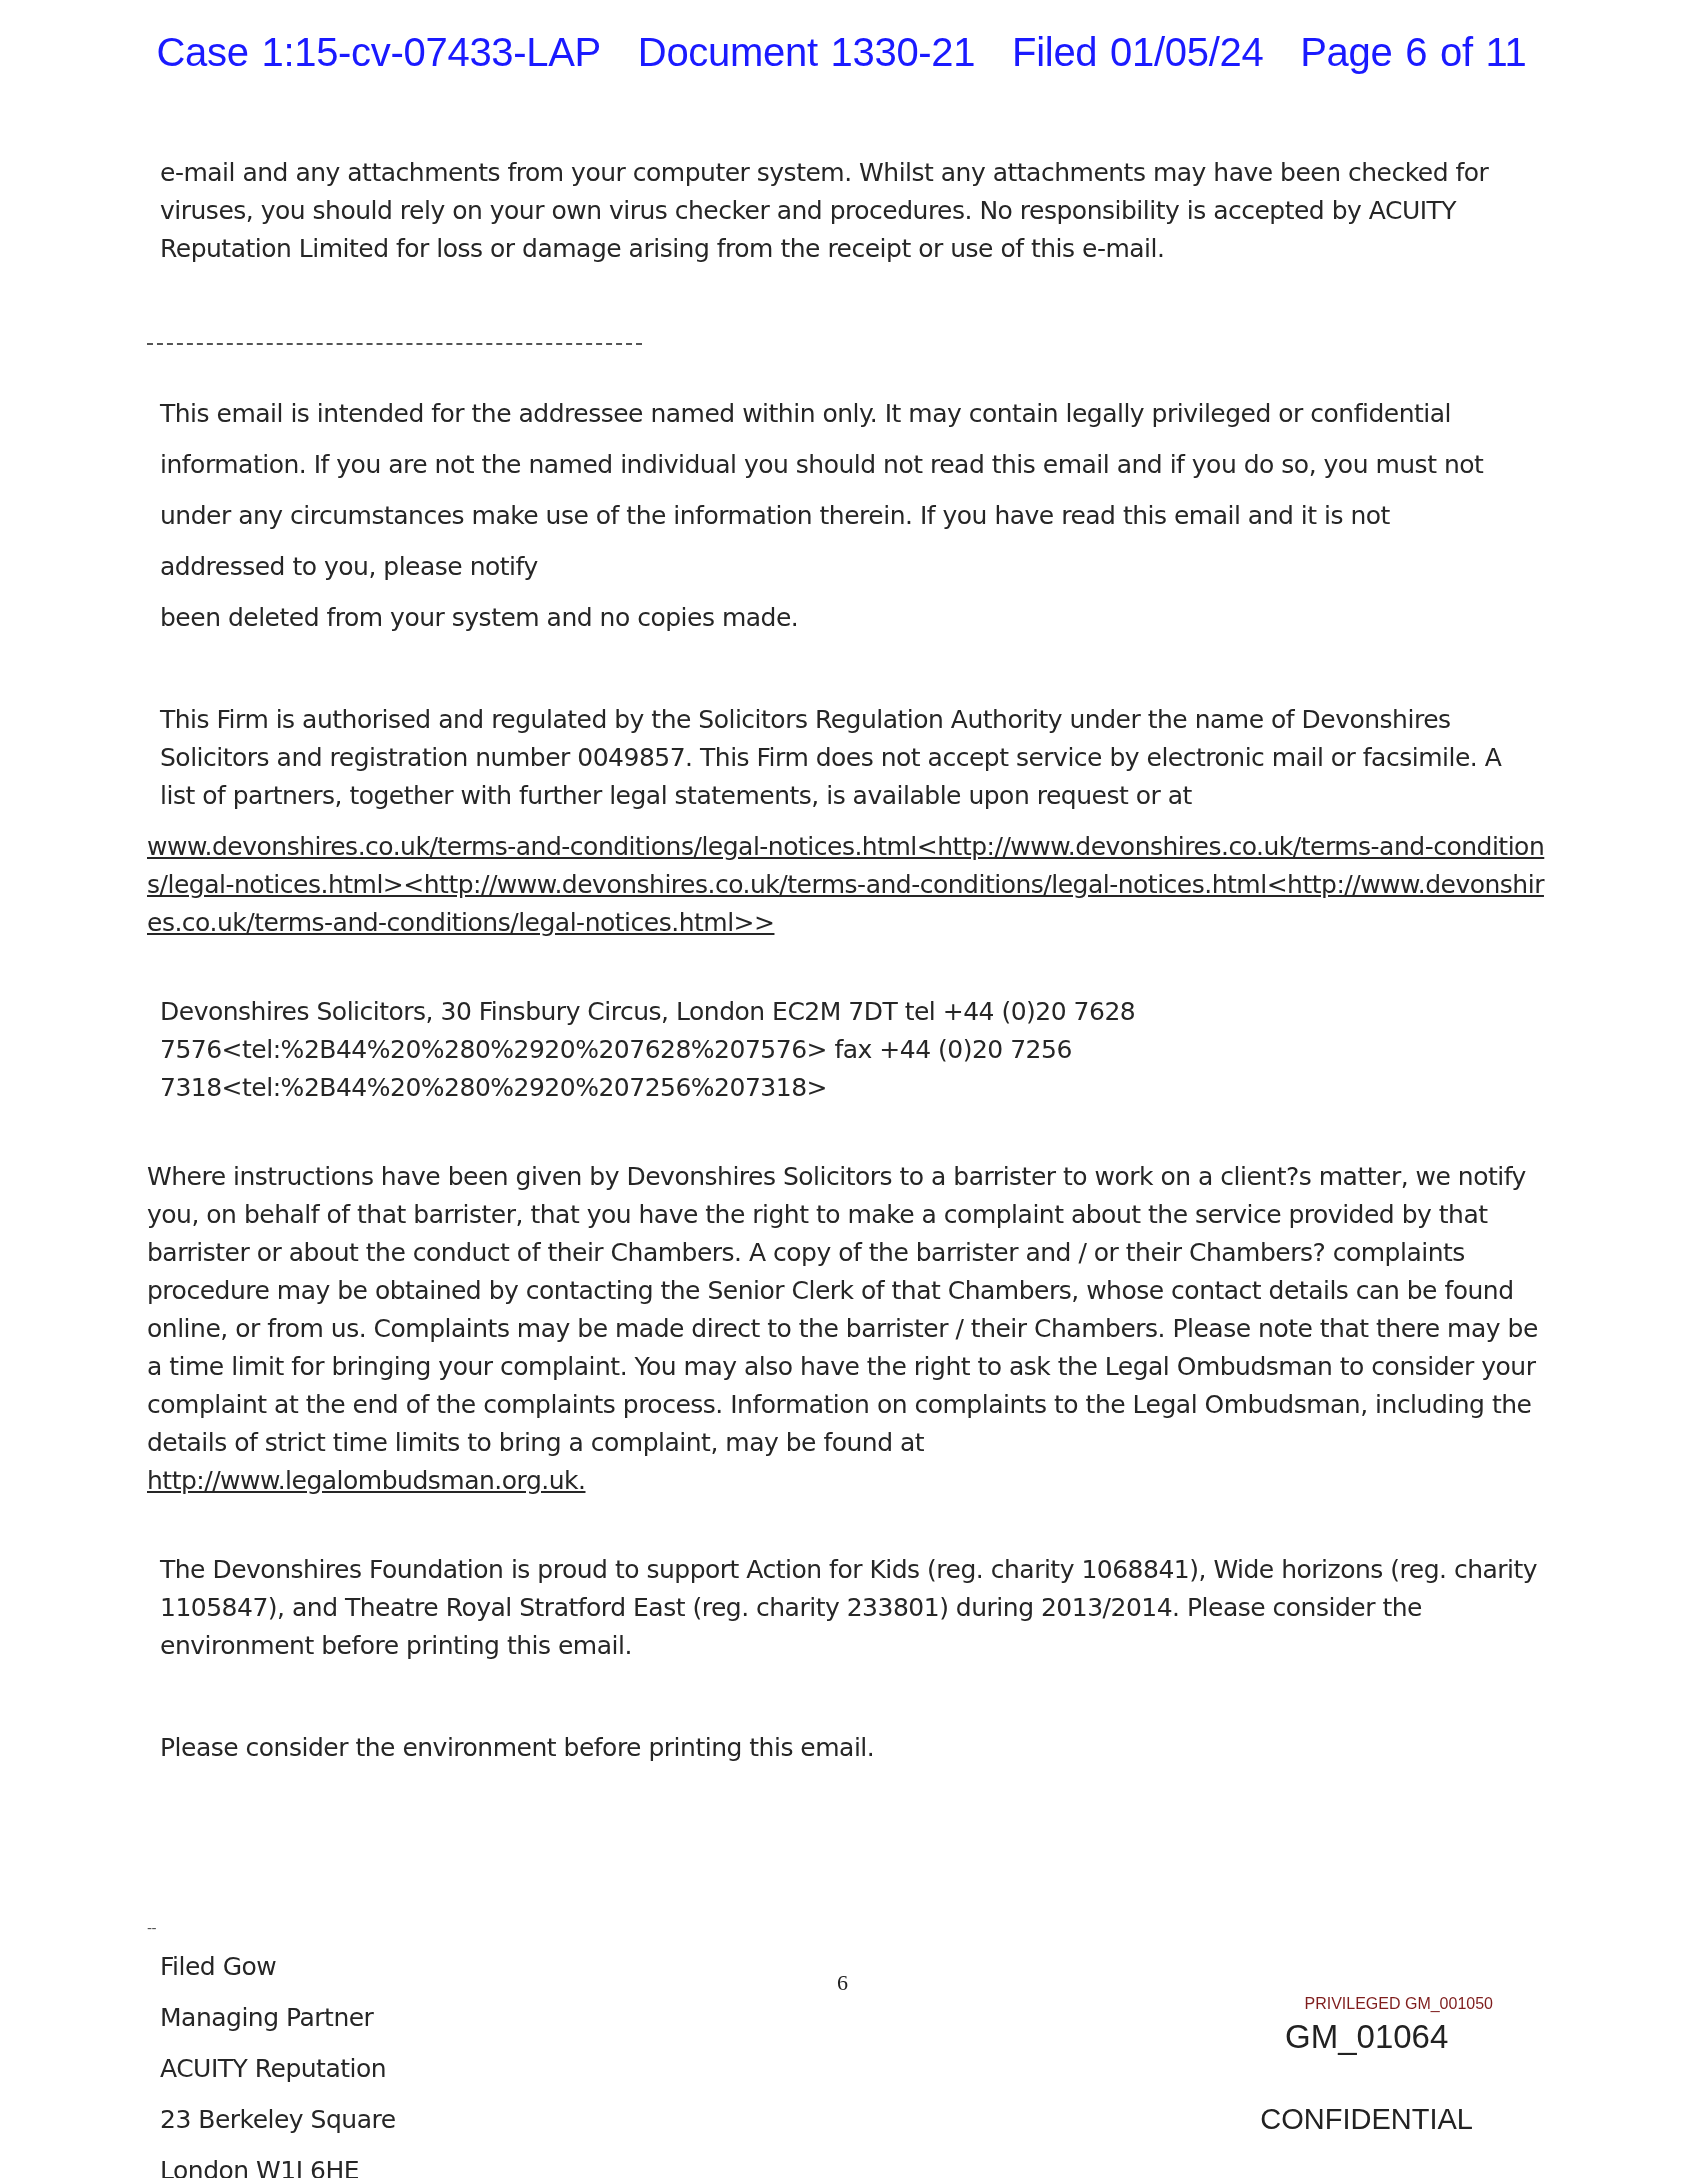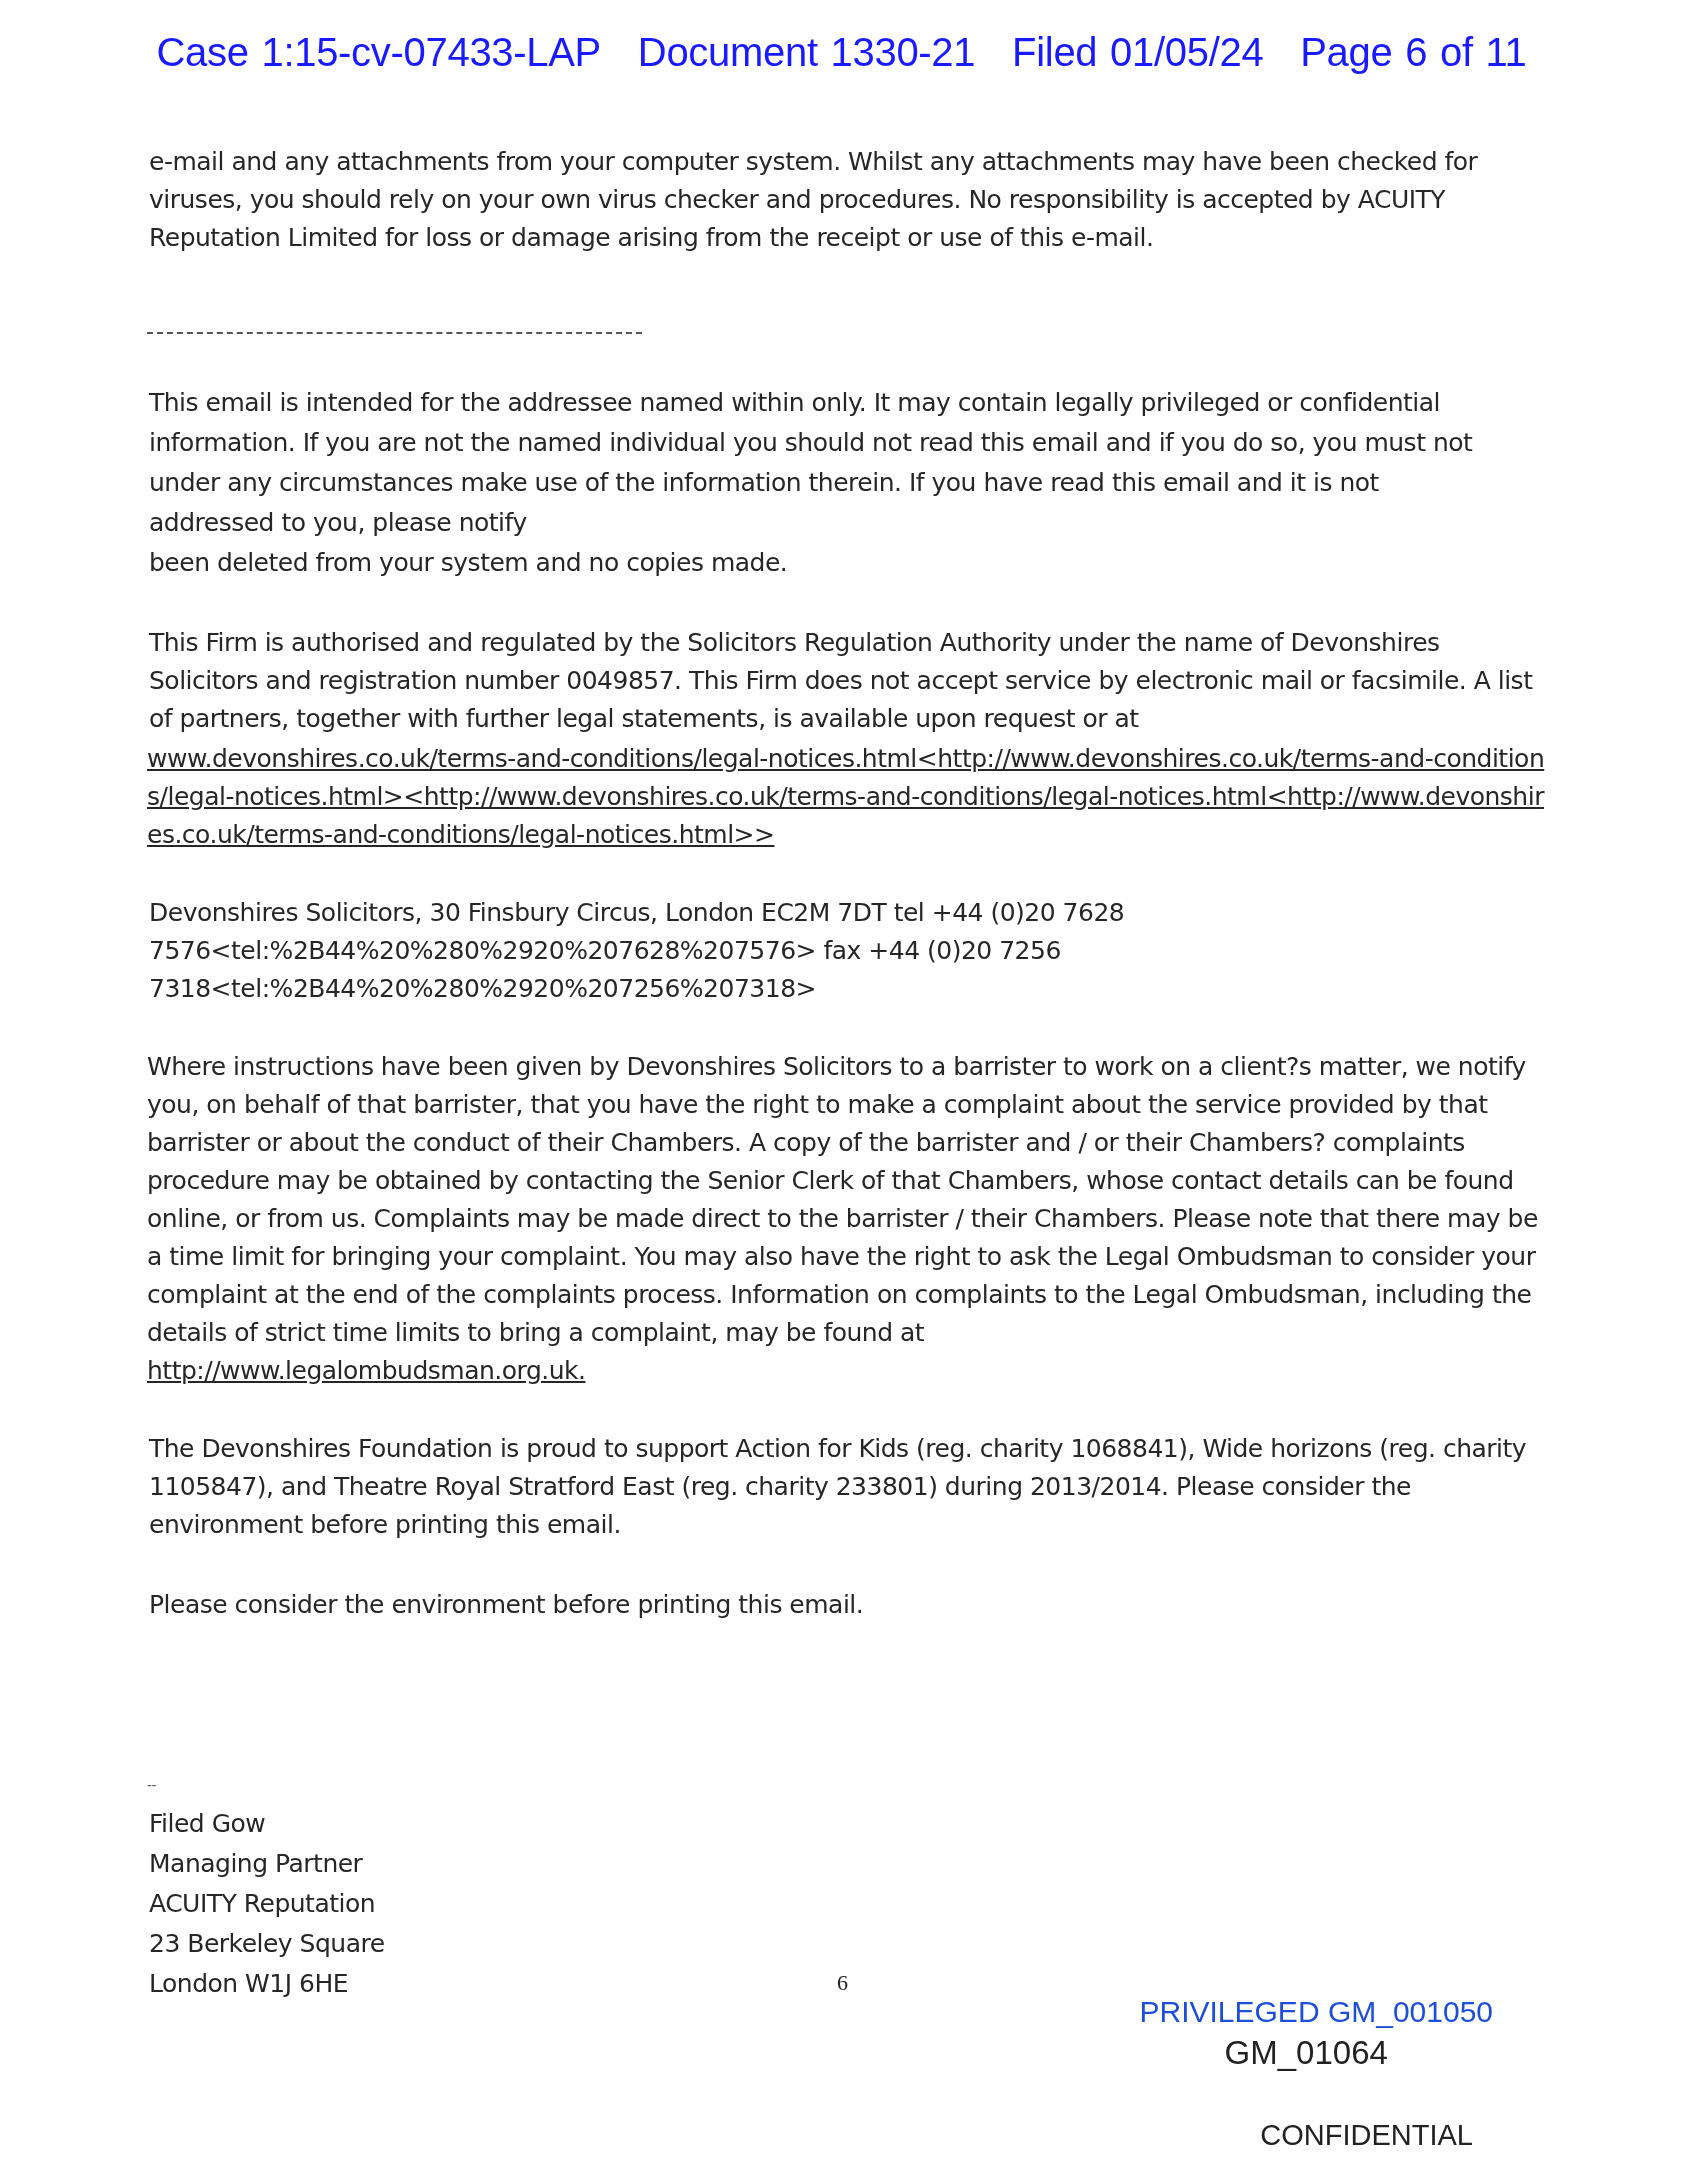--- a/index.html
+++ b/index.html
@@ -8,37 +8,37 @@
     position:absolute; top:30px; left:0; width:1683px; text-align:center;
     font-family:"Liberation Sans", sans-serif; font-size:40px; color:#1a1aff;
     word-spacing:2px; letter-spacing:-0.3px;
   }
   .header span { margin:0 12px; }
   .body {
     position:absolute; left:147px; top:141px; width:1406px;
     font-family:"DejaVu Sans", sans-serif; font-size:25px; line-height:38px;
     color:#262626; letter-spacing:-0.5px;
   }
-  .body p { margin:2px; }
+  .body p { margin:13px; }
   .sep {
     width:495px; border-top:2px dashed #555; margin-top:75px; margin-bottom:50px; height:0;
   }
   .gap { height:38px; }
   a.link { color:#262626; text-decoration:underline; }
   .redact-line { display:flex; align-items:flex-end; height:38px; }
   .redaction { display:inline-block; background:#1f1f1f; width:1077px; height:38px; margin-right:6px; }
   .sig { margin-top:149px; }
   .sig .dash { font-size:14px; line-height:24px; color:#555; }
   .pagenum {
     position:absolute; top:1970px; left:837px; font-family:"Liberation Serif", serif; font-size:22px; color:#222;
   }
   .stamps {
     position:absolute; right:210px; top:1995px; text-align:right; font-family:"Liberation Sans", sans-serif; color:#222;
   }
-  .stamp-priv { font-size:30px; color:#1d4ed8; margin-right:-20px; }
+  .stamp-priv { font-size:16px; color:#7f1d1d; margin-right:-20px; }
   .stamp-gm { font-size:33px; line-height:40px; margin-top:4px;text-align:center; }
   .stamp-conf { font-size:29px; line-height:36px;margin-top:44px; }
 </style>
 </head>
 <body>
 
 <div class="header">
   <span>Case 1:15-cv-07433-LAP</span>
   <span>Document 1330-21</span>
   <span>Filed 01/05/24</span>

